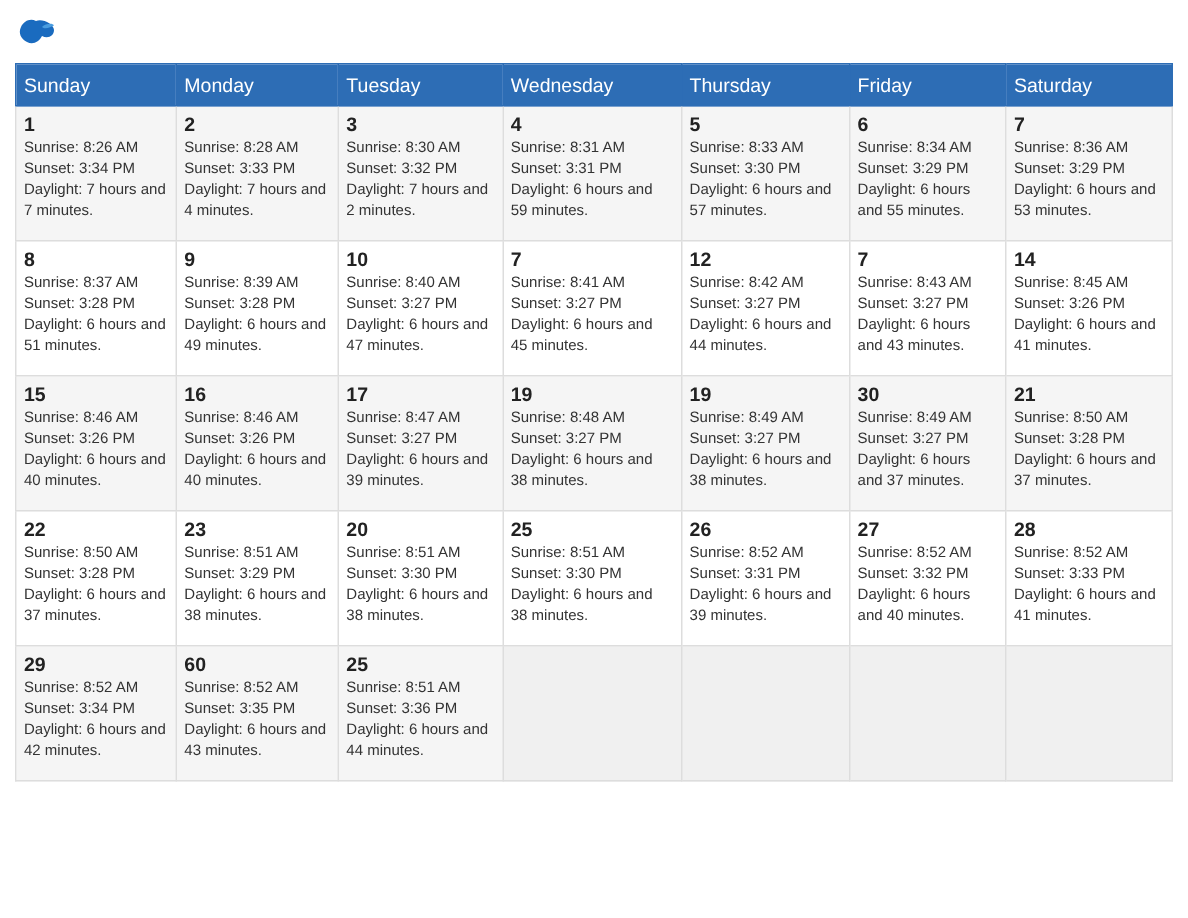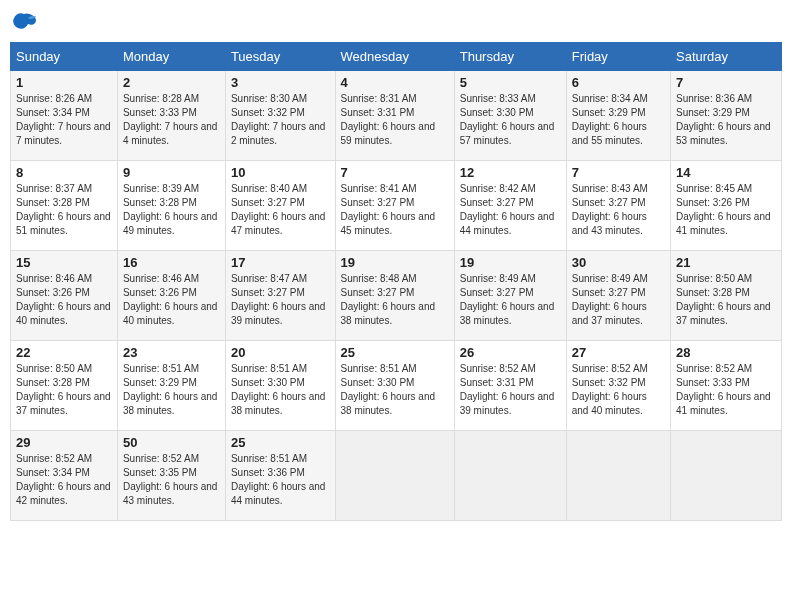--- a/index.html
+++ b/index.html
@@ -356,21 +356,21 @@
       <tr>
         <td>
         <span class="day-num">29</span>
         <div class="day-info">
           Sunrise: 8:52 AM<br>
           Sunset: 3:34 PM<br>
           Daylight: 6 hours and 42 minutes.
         </div>
       </td>
         <td>
-        <span class="day-num">50</span>
+        <span class="day-num">60</span>
         <div class="day-info">
           Sunrise: 8:52 AM<br>
           Sunset: 3:35 PM<br>
           Daylight: 6 hours and 43 minutes.
         </div>
       </td>
         <td>
         <span class="day-num">25</span>
         <div class="day-info">
           Sunrise: 8:51 AM<br>

